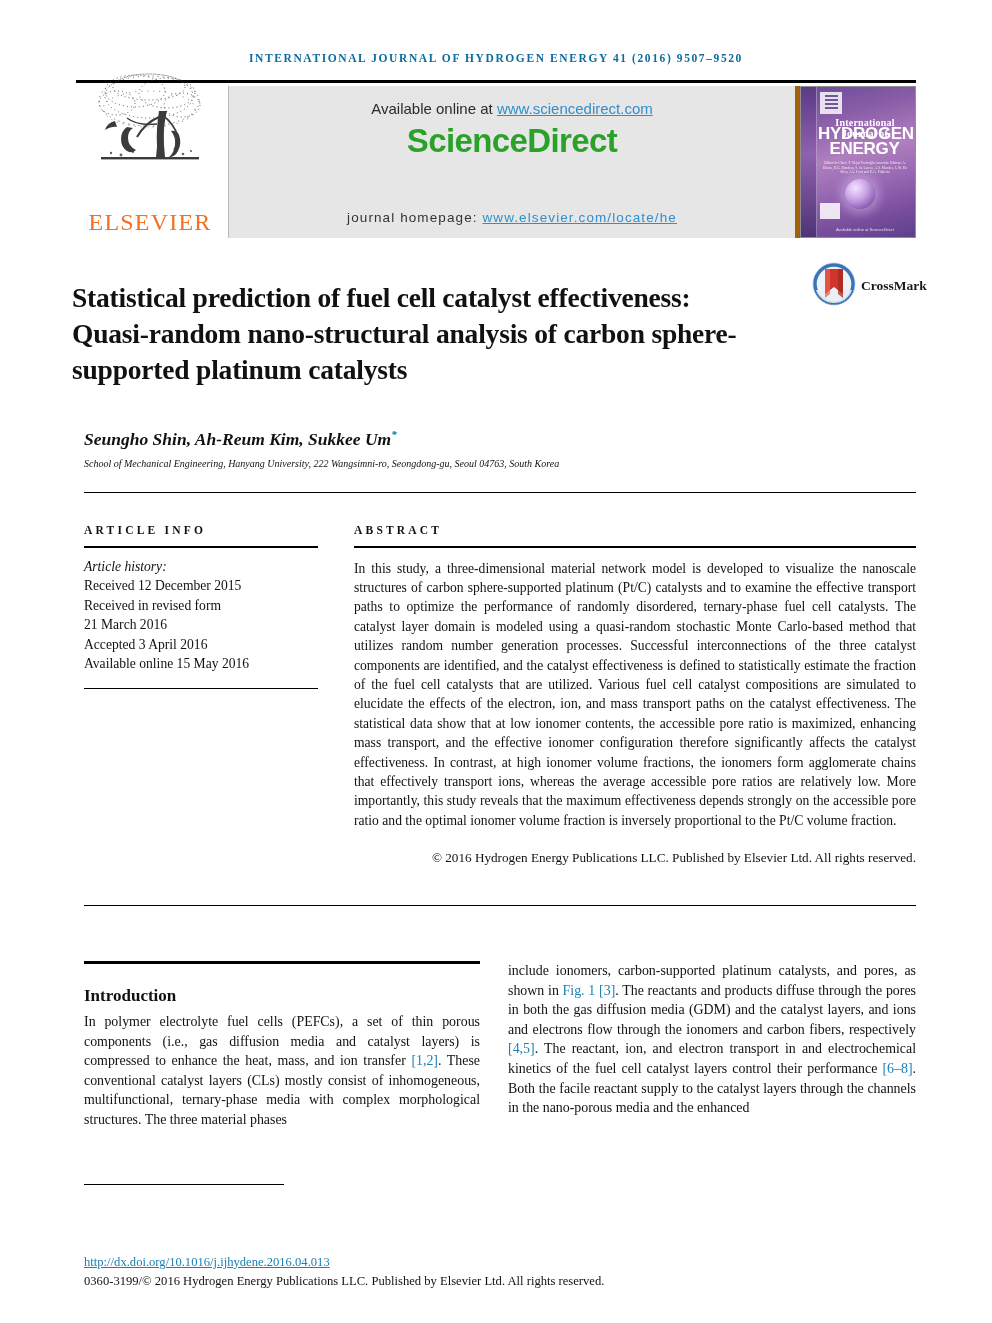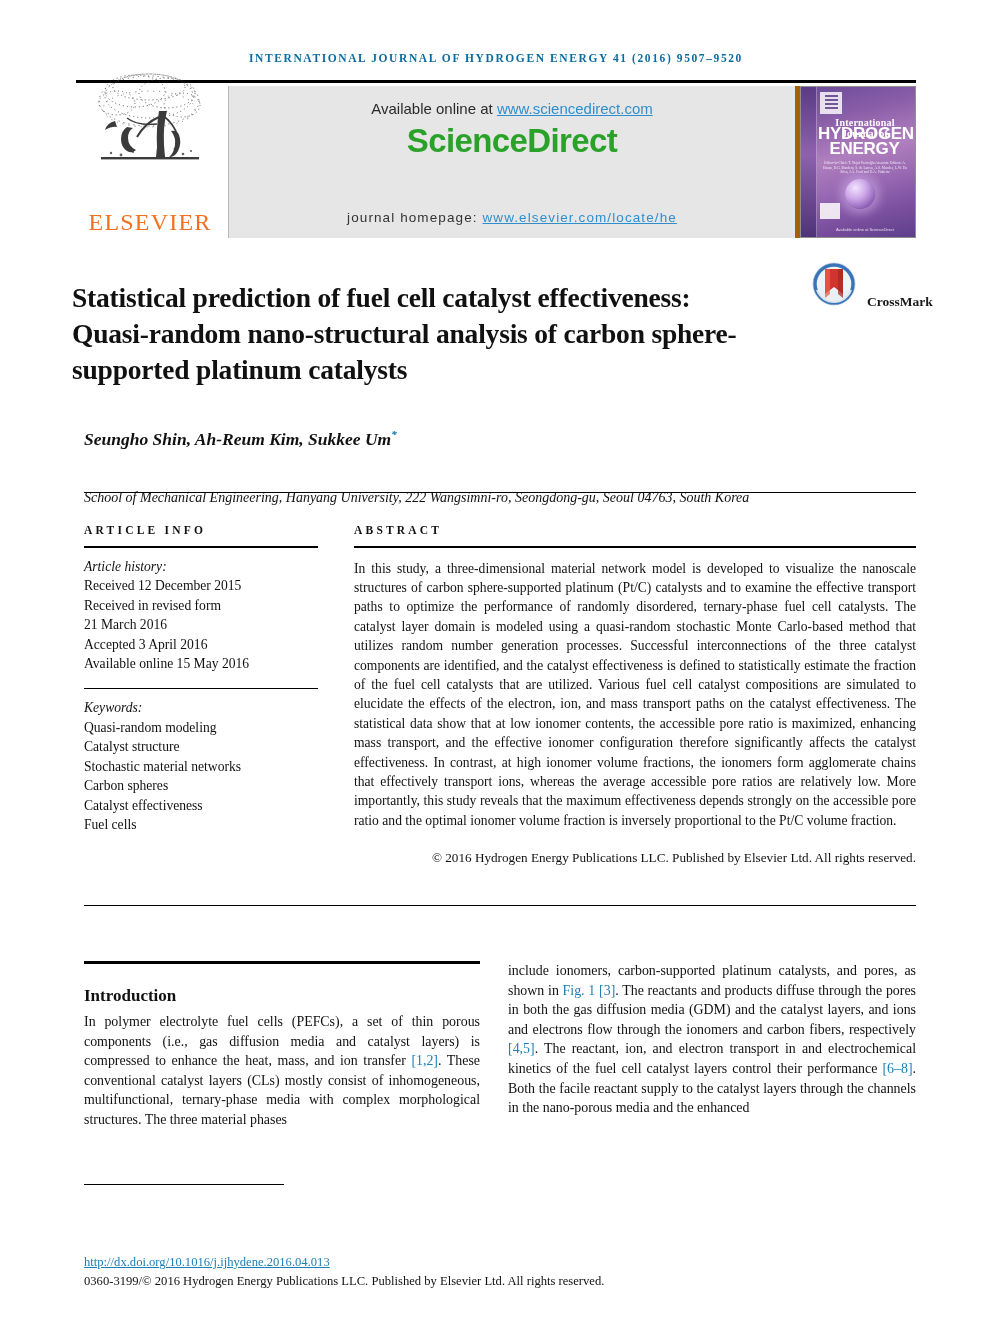--- a/index.html
+++ b/index.html
@@ -198,22 +198,21 @@
     color: #111;
     letter-spacing: -0.2px;
   }
   .crossmark {
     position: absolute;
     left: 812px;
     top: 262px;
     width: 110px;
     height: 48px;
     display: flex;
-    align-items: flex-end;
-    gap: 6px;
+    align-items: center;
   }
   .crossmark .cm-text {
     font-family: "Liberation Serif", serif;
     font-weight: bold;
     font-size: 13.5px;
     color: #1a1a1a;
     margin-left: 5px;
   }
 
   .authors {
@@ -227,23 +226,22 @@
     color: #111;
   }
   .authors sup { color: #0e76a8; font-size: 11px; vertical-align: super; }
   .affil {
     position: absolute;
     left: 84px;
     top: 458px;
     width: 780px;
     font-family: "Liberation Serif", serif;
     font-style: italic;
-    font-size: 14px;
-    color: #111;
-    margin-top: 32px;
+    font-size: 10px;
+    color: #111;
   }
 
   .rule-thin-1 {
     position: absolute; left: 84px; top: 492px;
     width: 832px; height: 1px; background: #000;
   }
 
   
   .colL { position: absolute; left: 84px; top: 524px; width: 234px; }
   .colR { position: absolute; left: 354px; top: 524px; width: 562px; }
@@ -446,29 +444,20 @@
     <div class="rule-sec"></div>
     <div class="info-body">
       <div class="lead">Article history:</div>
       <div>Received 12 December 2015</div>
       <div>Received in revised form</div>
       <div>21 March 2016</div>
       <div>Accepted 3 April 2016</div>
       <div>Available online 15 May 2016</div>
     </div>
     <div class="rule-sec-2"></div>
-    <div class="info-body">
-      <div class="lead">Keywords:</div>
-      <div>Quasi-random modeling</div>
-      <div>Catalyst structure</div>
-      <div>Stochastic material networks</div>
-      <div>Carbon spheres</div>
-      <div>Catalyst effectiveness</div>
-      <div>Fuel cells</div>
-    </div>
   </div>
 
   <div class="colR">
     <div class="sec-head">Abstract</div>
     <div class="rule-sec"></div>
     <div class="abs-body">In this study, a three-dimensional material network model is developed to visualize the nanoscale structures of carbon sphere-supported platinum (Pt/C) catalysts and to examine the effective transport paths to optimize the performance of randomly disordered, ternary-phase fuel cell catalysts. The catalyst layer domain is modeled using a quasi-random stochastic Monte Carlo-based method that utilizes random number generation processes. Successful interconnections of the three catalyst components are identified, and the catalyst effectiveness is defined to statistically estimate the fraction of the fuel cell catalysts that are utilized. Various fuel cell catalyst compositions are simulated to elucidate the effects of the electron, ion, and mass transport paths on the catalyst effectiveness. The statistical data show that at low ionomer contents, the accessible pore ratio is maximized, enhancing mass transport, and the effective ionomer configuration therefore significantly affects the catalyst effectiveness. In contrast, at high ionomer volume fractions, the ionomers form agglomerate chains that effectively transport ions, whereas the average accessible pore ratios are relatively low. More importantly, this study reveals that the maximum effectiveness depends strongly on the accessible pore ratio and the optimal ionomer volume fraction is inversely proportional to the Pt/C volume fraction.</div>
     <div class="abs-copy">© 2016 Hydrogen Energy Publications LLC. Published by Elsevier Ltd. All rights reserved.</div>
   </div>
 
   <div class="rule-thin-2"></div>

